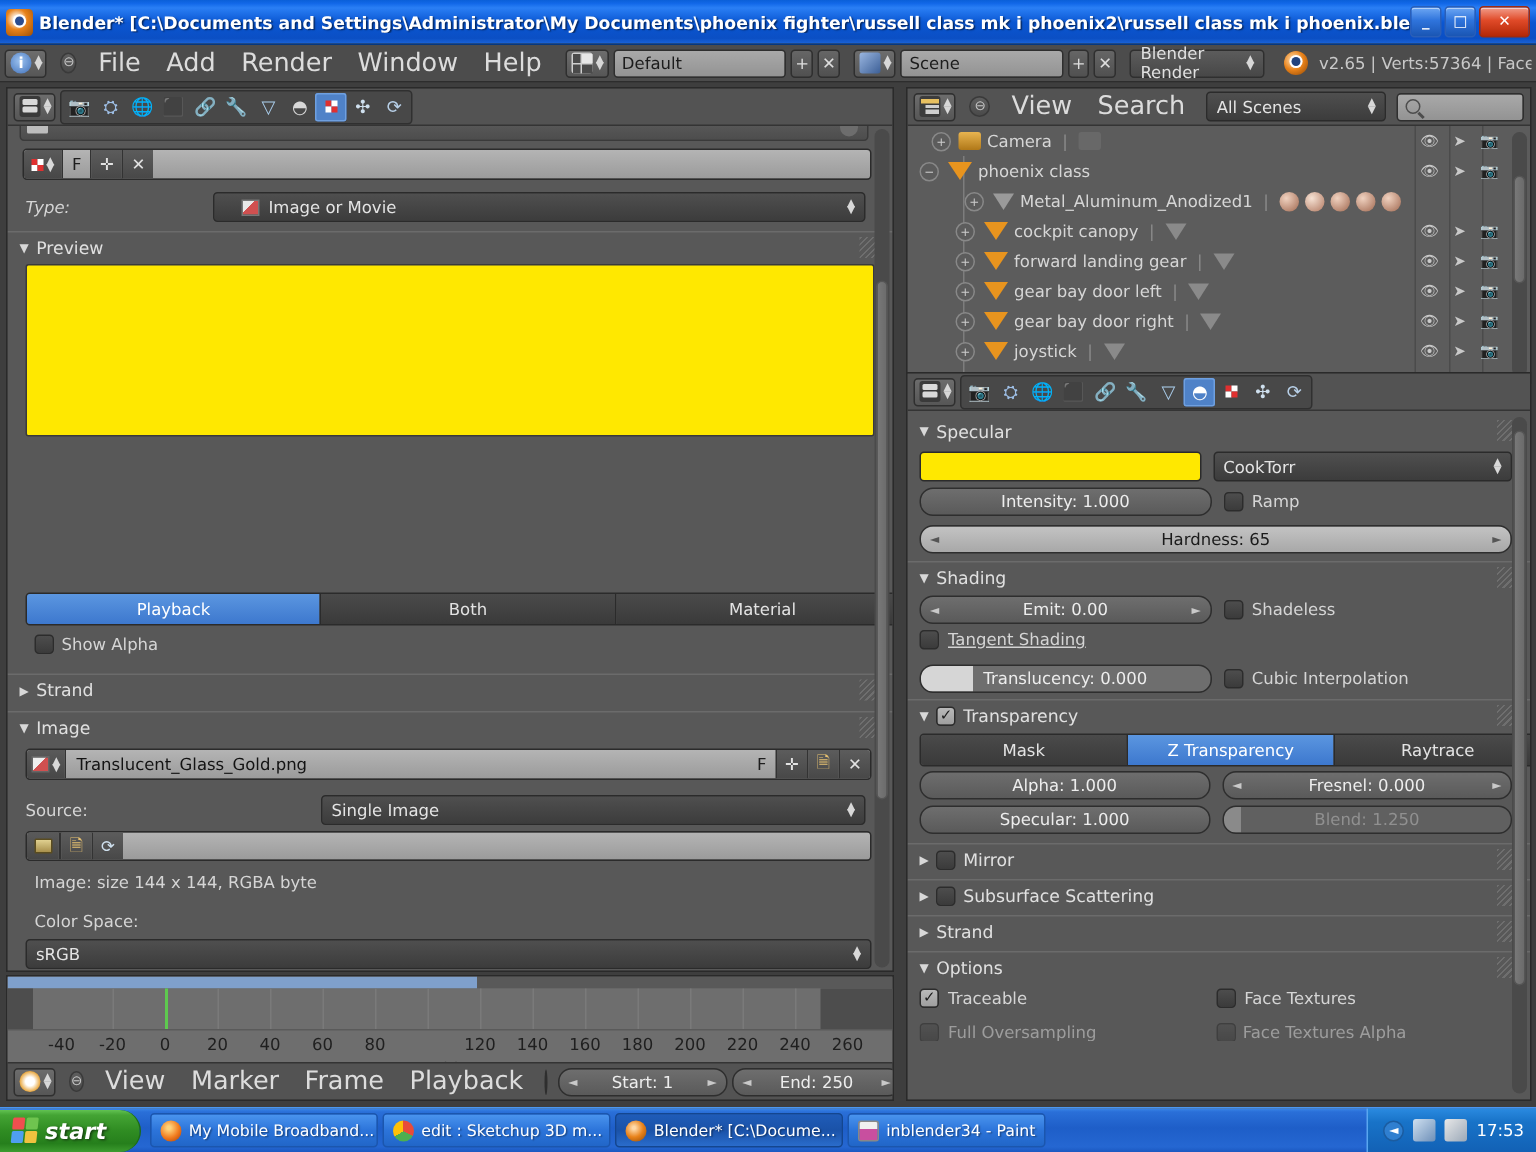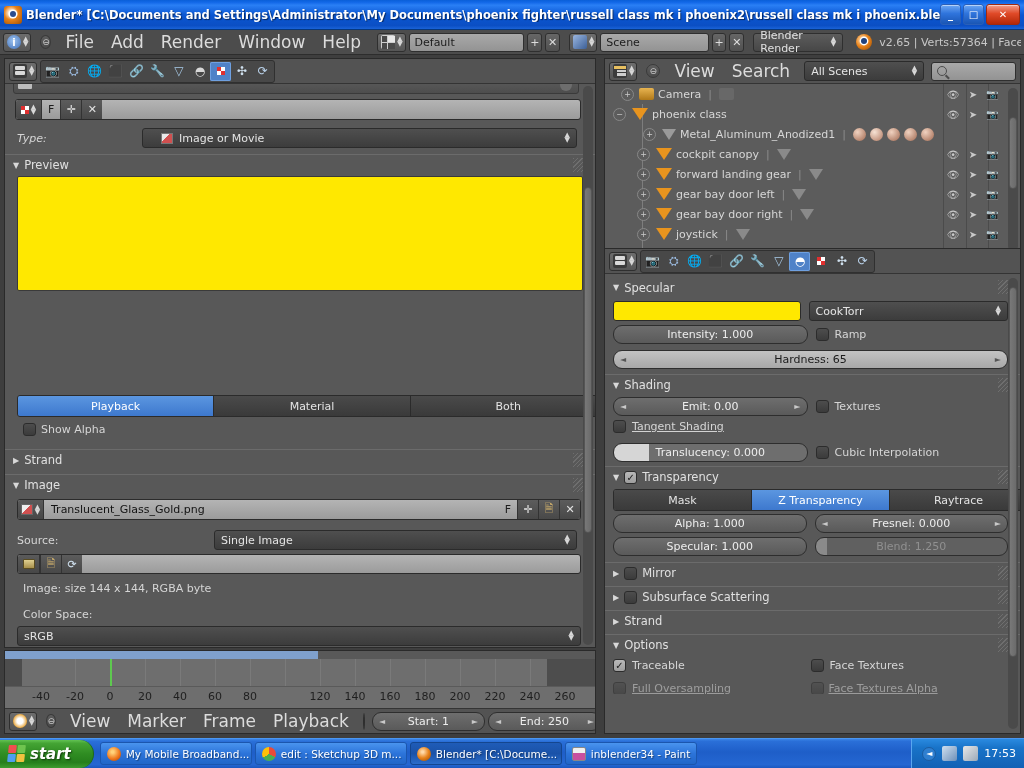--- a/index.html
+++ b/index.html
@@ -367,22 +367,22 @@
         <div class="panel-head" style="position:absolute;left:0;right:0;top:70px;">
           <span class="tri">▼</span>
           <span>Preview</span>
           <span class="grip"></span>
         </div>
         <div style="position:absolute;left:12px;right:12px;top:92px;height:115px;border:1px solid #3a3a3a;border-radius:2px;
                     background:#ffe800;"></div>
 
         <div class="segbtns" style="position:absolute;left:12px;right:12px;top:311px;">
           <span class="seg active">Playback</span>
+          <span class="seg">Both</span>
           <span class="seg">Material</span>
-          <span class="seg">Both</span>
         </div>
 
         <div class="row" style="position:absolute;left:10px;top:337px;">
           <span class="chk"></span>
           <span class="wlabel">Show Alpha</span>
         </div>
 
         <div class="panel-head" style="position:absolute;left:0;right:0;top:365px;">
           <span class="tri">▶</span>
           <span>Strand</span>
@@ -756,21 +756,21 @@
         </div>
 
         <div style="position:absolute;left:8px;right:12px;top:123px;display:flex;gap:8px;align-items:center;">
           <span class="numfield" style="display:flex;">
             <span class="ar l">◄</span>
             <span>Emit: 0.00</span>
             <span class="ar r">►</span>
           </span>
           <span style="flex:1;display:flex;align-items:center;gap:6px;">
             <span class="chk"></span>
-            <span class="wlabel">Textures</span>
+            <span class="wlabel">Shadeless</span>
           </span>
         </div>
 
         <div style="position:absolute;left:8px;right:12px;top:146px;display:flex;gap:8px;align-items:center;">
           <span style="flex:1;display:flex;align-items:center;gap:6px;text-decoration:underline;">
             <span class="chk"></span>
             <span class="wlabel">Tangent Shading</span>
           </span>
         </div>
 
@@ -839,21 +839,21 @@
           <span style="flex:1;display:flex;align-items:center;gap:6px;">
             <span class="chk on">✓</span>
             <span class="wlabel">Traceable</span>
           </span>
           <span style="flex:1;display:flex;align-items:center;gap:6px;">
             <span class="chk"></span>
             <span class="wlabel">Face Textures</span>
           </span>
         </div>
 
-        <div style="position:absolute;left:8px;right:12px;top:408px;display:flex;opacity:.55;overflow:hidden;height:12px;text-decoration:underline;">
+        <div style="position:absolute;left:8px;right:12px;top:408px;display:flex;opacity:.55;overflow:hidden;height:12px;">
           <span style="flex:1;display:flex;align-items:center;gap:6px;">
             <span class="chk"></span>
             <span class="wlabel">Full Oversampling</span>
           </span>
           <span style="flex:1;display:flex;align-items:center;gap:5px;">
             <span class="chk"></span>
             <span class="wlabel">Face Textures Alpha</span>
           </span>
         </div>
 

